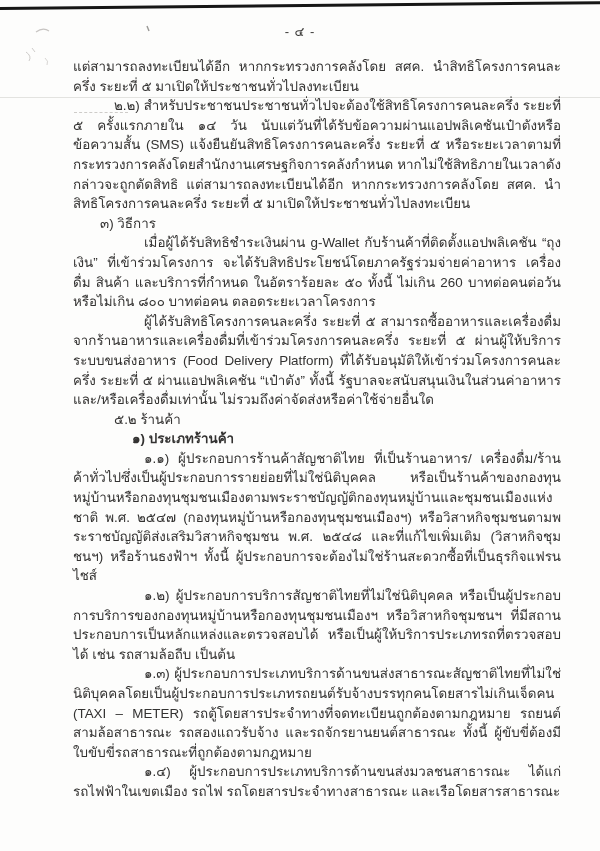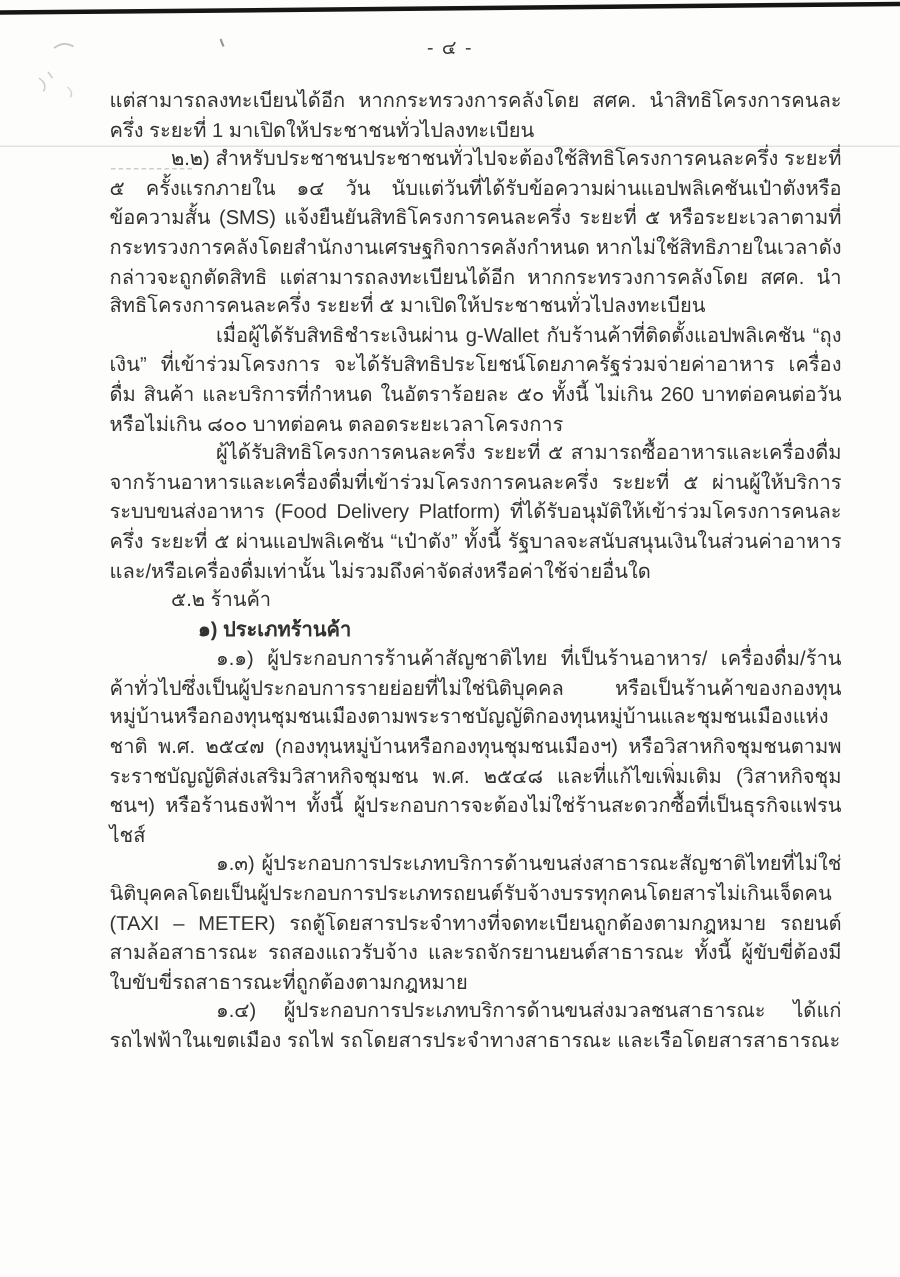--- a/index.html
+++ b/index.html
@@ -92,25 +92,27 @@
     <path d="M27 40 q4 3 2 7" stroke="#a8a4a0" stroke-width="1" fill="none" opacity="0.45"></path>
     <path d="M129 8 l2 5" stroke="#6f6d6a" stroke-width="1.4" fill="none" opacity="0.7"></path>
   </svg>
 
   <div class="streak"></div>
   <div class="dash-artifact"></div>
 
   <div class="page-num">- ๔ -</div>
 
   <div class="doc-body">
-    <p class="cont">แต่สามารถลงทะเบียนได้อีก หากกระทรวงการคลังโดย สศค. นำสิทธิโครงการคนละครึ่ง ระยะที่ 1 มาเปิดให้ประชาชนทั่วไปลงทะเบียน</p>
+    <p class="cont">แต่สามารถลงทะเบียนได้อีก หากกระทรวงการคลังโดย สศค. นำสิทธิโครงการคนละครึ่ง ระยะที่ ๕ มาเปิดให้ประชาชนทั่วไปลงทะเบียน</p>
     <p class="ind-b">๒.๒) สำหรับประชาชนประชาชนทั่วไปจะต้องใช้สิทธิโครงการคนละครึ่ง ระยะที่ ๕ ครั้งแรกภายใน ๑๔ วัน นับแต่วันที่ได้รับข้อความผ่านแอปพลิเคชันเป๋าตังหรือข้อความสั้น (SMS) แจ้งยืนยันสิทธิโครงการคนละครึ่ง ระยะที่ ๕ หรือระยะเวลาตามที่กระทรวงการคลังโดยสำนักงานเศรษฐกิจการคลังกำหนด หากไม่ใช้สิทธิภายในเวลาดังกล่าวจะถูกตัดสิทธิ แต่สามารถลงทะเบียนได้อีก หากกระทรวงการคลังโดย สศค. นำสิทธิโครงการคนละครึ่ง ระยะที่ ๕ มาเปิดให้ประชาชนทั่วไปลงทะเบียน</p>
+    <p class="ind-a">๓) วิธีการ</p>
     <p class="ind-d">เมื่อผู้ได้รับสิทธิชำระเงินผ่าน g-Wallet กับร้านค้าที่ติดตั้งแอปพลิเคชัน “ถุงเงิน” ที่เข้าร่วมโครงการ จะได้รับสิทธิประโยชน์โดยภาครัฐร่วมจ่ายค่าอาหาร เครื่องดื่ม สินค้า และบริการที่กำหนด ในอัตราร้อยละ ๕๐ ทั้งนี้ ไม่เกิน 260 บาทต่อคนต่อวัน หรือไม่เกิน ๘๐๐ บาทต่อคน ตลอดระยะเวลาโครงการ</p>
     <p class="ind-d">ผู้ได้รับสิทธิโครงการคนละครึ่ง ระยะที่ ๕ สามารถซื้ออาหารและเครื่องดื่มจากร้านอาหารและเครื่องดื่มที่เข้าร่วมโครงการคนละครึ่ง ระยะที่ ๕ ผ่านผู้ให้บริการระบบขนส่งอาหาร (Food Delivery Platform) ที่ได้รับอนุมัติให้เข้าร่วมโครงการคนละครึ่ง ระยะที่ ๕ ผ่านแอปพลิเคชัน “เป๋าตัง” ทั้งนี้ รัฐบาลจะสนับสนุนเงินในส่วนค่าอาหารและ/หรือเครื่องดื่มเท่านั้น ไม่รวมถึงค่าจัดส่งหรือค่าใช้จ่ายอื่นใด</p>
     <p class="ind-b">๕.๒ ร้านค้า</p>
     <p class="ind-c">๑) ประเภทร้านค้า</p>
     <p class="ind-d">๑.๑) ผู้ประกอบการร้านค้าสัญชาติไทย ที่เป็นร้านอาหาร/ เครื่องดื่ม/ร้านค้าทั่วไปซึ่งเป็นผู้ประกอบการรายย่อยที่ไม่ใช่นิติบุคคล หรือเป็นร้านค้าของกองทุนหมู่บ้านหรือกองทุนชุมชนเมืองตามพระราชบัญญัติกองทุนหมู่บ้านและชุมชนเมืองแห่งชาติ พ.ศ. ๒๕๔๗ (กองทุนหมู่บ้านหรือกองทุนชุมชนเมืองฯ) หรือวิสาหกิจชุมชนตามพระราชบัญญัติส่งเสริมวิสาหกิจชุมชน พ.ศ. ๒๕๔๘ และที่แก้ไขเพิ่มเติม (วิสาหกิจชุมชนฯ) หรือร้านธงฟ้าฯ ทั้งนี้ ผู้ประกอบการจะต้องไม่ใช่ร้านสะดวกซื้อที่เป็นธุรกิจแฟรนไชส์</p>
+    <p class="ind-d">๑.๒) ผู้ประกอบการบริการสัญชาติไทยที่ไม่ใช่นิติบุคคล หรือเป็นผู้ประกอบการบริการของกองทุนหมู่บ้านหรือกองทุนชุมชนเมืองฯ หรือวิสาหกิจชุมชนฯ ที่มีสถานประกอบการเป็นหลักแหล่งและตรวจสอบได้ หรือเป็นผู้ให้บริการประเภทรถที่ตรวจสอบได้ เช่น รถสามล้อถีบ เป็นต้น</p>
     <p class="ind-d">๑.๓) ผู้ประกอบการประเภทบริการด้านขนส่งสาธารณะสัญชาติไทยที่ไม่ใช่นิติบุคคลโดยเป็นผู้ประกอบการประเภทรถยนต์รับจ้างบรรทุกคนโดยสารไม่เกินเจ็ดคน (TAXI – METER) รถตู้โดยสารประจำทางที่จดทะเบียนถูกต้องตามกฎหมาย รถยนต์สามล้อสาธารณะ รถสองแถวรับจ้าง และรถจักรยานยนต์สาธารณะ ทั้งนี้ ผู้ขับขี่ต้องมีใบขับขี่รถสาธารณะที่ถูกต้องตามกฎหมาย</p>
     <p class="ind-d">๑.๔) ผู้ประกอบการประเภทบริการด้านขนส่งมวลชนสาธารณะ ได้แก่ รถไฟฟ้าในเขตเมือง รถไฟ รถโดยสารประจำทางสาธารณะ และเรือโดยสารสาธารณะ</p>
 
   </div>
 
 </div>
 
 </body></html>

